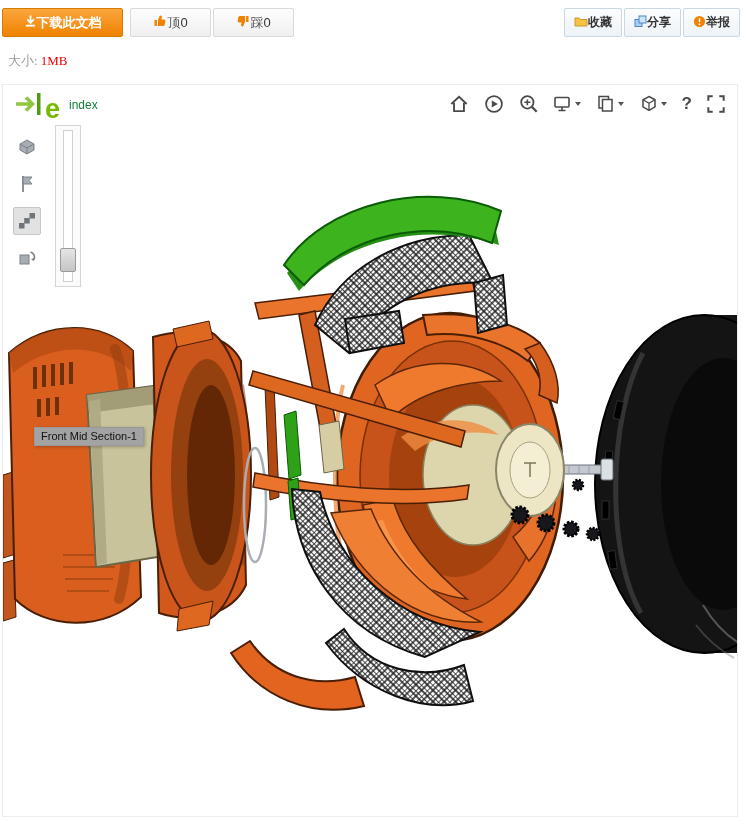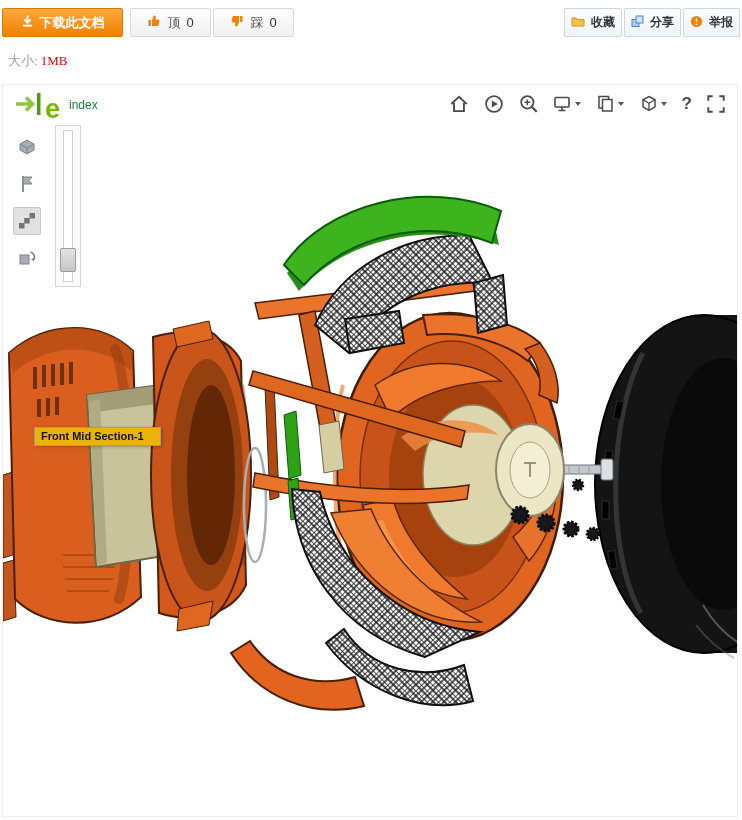--- a/index.html
+++ b/index.html
@@ -1,21 +1,21 @@
 <!DOCTYPE html>
 <html><head>
 <meta charset="utf-8">
 <style>
   * { margin:0; padding:0; box-sizing:border-box; }
   html,body { width:742px; height:820px; background:#fff; overflow:hidden;
     font-family:"Liberation Sans", sans-serif; position:relative; }
 
   
   .topbar { position:absolute; left:2px; top:8px; width:738px; height:30px; }
-  .btn { display:flex; align-items:center; justify-content:center; gap:6px;
+  .btn { display:flex; align-items:center; justify-content:center; 
          cursor:pointer; border-radius:2px; }
   .btn-download { position:absolute; left:0; top:0; width:121px; height:29px;
     background:linear-gradient(#fba63e,#f08200); border:1px solid #d97a00;
     color:#fff; font-size:13px; font-weight:bold; }
   .btn-vote { position:absolute; top:0; height:29px;
     background:linear-gradient(#fdfdfd,#f0f0f0); border:1px solid #d9d9d9;
     color:#555; font-size:13px; }
   #btn-like { left:128px; width:81px; }
   #btn-dislike { left:211px; width:81px; }
   .vote-count { color:#333; }
@@ -52,23 +52,23 @@
   .tool.selected { background:#e2e2e2; border-color:#c6c6c6; }
 
   .slider { position:absolute; left:52px; top:40px; width:26px; height:162px;
     background:#fbfbfb; border:1px solid #d5d5d5; z-index:3; }
   .slider-track { position:absolute; left:7px; top:4px; width:10px; bottom:4px;
     background:#fff; border:1px solid #d0d0d0; }
   .slider-handle { position:absolute; left:4px; bottom:14px; width:16px; height:24px;
     background:linear-gradient(#e4e4e4,#c5c5c5); border:1px solid #9b9b9b;
     border-radius:2px; cursor:pointer; }
 
-  .tooltip { position:absolute; left:31px; top:342px; padding:2px 16px 3px 6px;
-    background:#eab308; border:1px solid #9a9a9a; font-size:11px; color:#111;
-    box-shadow:1px 1px 3px rgba(0,0,0,.25); white-space:nowrap; z-index:5;font-weight:bold; }
+  .tooltip { position:absolute; left:31px; top:342px; padding:2px 6px 3px 6px;
+    background:#a3a3a3; border:1px solid #9a9a9a; font-size:11px; color:#111;
+    box-shadow:1px 1px 3px rgba(0,0,0,.25); white-space:nowrap; z-index:5; }
 </style>
 </head>
 <body>
 
 <div class="topbar">
   <div class="btn btn-download">
     <span>
       <svg width="13" height="14" viewBox="0 0 14 14">
           <path d="M7,1 V8 M3.5,5.2 L7,9 L10.5,5.2" stroke="#fff" stroke-width="2" fill="none"></path>
           <path d="M2,12 H12" stroke="#fff" stroke-width="2"></path>

